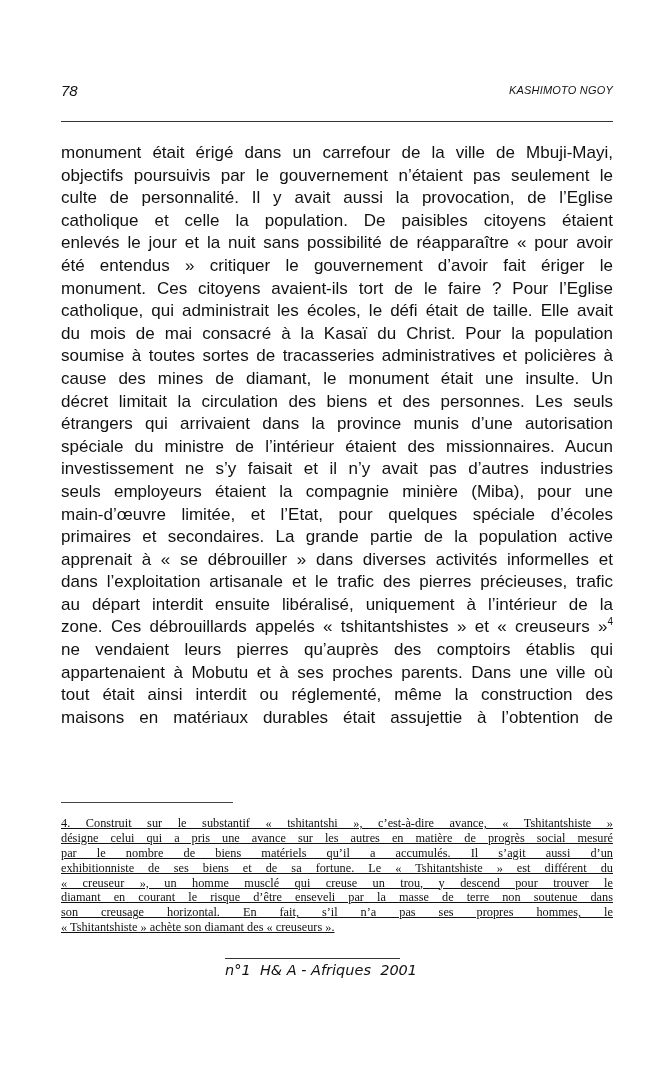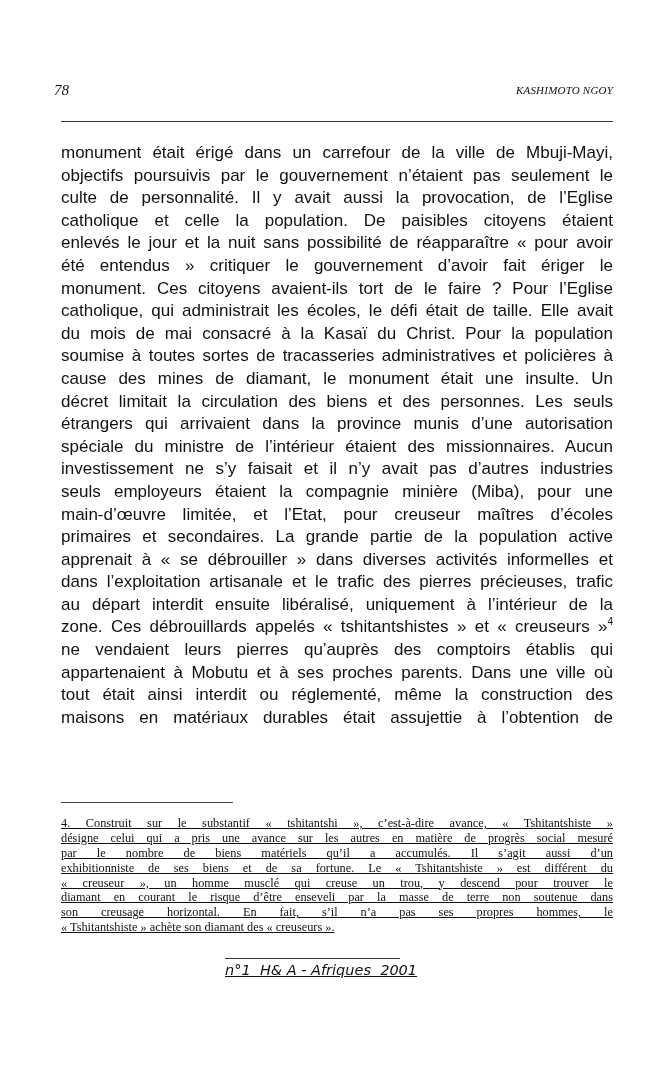--- a/index.html
+++ b/index.html
@@ -1,38 +1,38 @@
 <!DOCTYPE html>
 <html><head>
 <meta charset="utf-8">
 <style>
   html, body { margin: 0; padding: 0; background: #ffffff; }
   body { width: 650px; height: 1084px; position: relative; overflow: hidden; color: #111; }
   .page { position: absolute; left: 0; top: 0; width: 650px; height: 1084px; background: #fff; }
-  .running-head { position: absolute; left: 54px; right: 37px; top: 82px; height: 20px;
-    font-family: Liberation Serif, serif; font-style: italic; }
+  .running-head { position: absolute; left: 61px; right: 37px; top: 82px; height: 20px;
+    font-family: Liberation Sans, sans-serif; font-style: italic; }
   .page-num { position: absolute; left: 0; top: 0; font-size: 15px; }
   .author { position: absolute; right: 0; top: 2px; font-size: 11px; letter-spacing: 0.2px; }
   .head-rule { position: absolute; left: 61px; top: 121px; width: 552px; height: 0;
     border-top: 1.3px solid #333; }
   .body-text { position: absolute; left: 61px; top: 142px; width: 552px;
     font-family: Liberation Sans, sans-serif; font-size: 17px; line-height: 22.6px; }
   .line { display: block; text-align: justify; text-align-last: justify; white-space: nowrap; height: 22.6px; }
   .line.last { text-align-last: justify; }
   sup { font-size: 10px; line-height: 0; vertical-align: super; }
   .fn-rule { position: absolute; left: 61px; top: 802px; width: 172px; height: 0;
     border-top: 1px solid #444; }
   .footnote { position: absolute; left: 61px; top: 816px; width: 552px;
     font-family: "Liberation Serif", serif; font-size: 12.3px; line-height: 14.9px; }
   .fn-line { display: block; text-align: justify; text-align-last: justify; white-space: nowrap; height: 14.9px; text-decoration: underline; }
   .fn-line.last { text-align-last: left; }
   .foot-rule { position: absolute; left: 225px; top: 958px; width: 175px; height: 0;
     border-top: 1.3px solid #333; }
   .journal { position: absolute; left: 225px; top: 962px; width: 180px;
-    font-family: "DejaVu Sans", sans-serif; font-style: italic; font-size: 14.5px; white-space: pre; text-decoration: underline; }
+    font-family: "DejaVu Sans", sans-serif; font-style: italic; font-size: 14.5px; white-space: pre; }
 </style>
 </head>
 <body>
 
 <div class="page">
   <div class="running-head">
     <span class="page-num">78</span>
     <span class="author">KASHIMOTO NGOY</span>
   </div>
   <div class="head-rule"></div>
@@ -47,21 +47,21 @@
     <span class="line">monument. Ces citoyens avaient-ils tort de le faire ? Pour l’Eglise</span>
     <span class="line">catholique, qui administrait les écoles, le défi était de taille. Elle avait</span>
     <span class="line">du mois de mai consacré à la Kasaï du Christ. Pour la population</span>
     <span class="line">soumise à toutes sortes de tracasseries administratives et policières à</span>
     <span class="line">cause des mines de diamant, le monument était une insulte. Un</span>
     <span class="line">décret limitait la circulation des biens et des personnes. Les seuls</span>
     <span class="line">étrangers qui arrivaient dans la province munis d’une autorisation</span>
     <span class="line">spéciale du ministre de l’intérieur étaient des missionnaires. Aucun</span>
     <span class="line">investissement ne s’y faisait et il n’y avait pas d’autres industries</span>
     <span class="line">seuls employeurs étaient la compagnie minière (Miba), pour une</span>
-    <span class="line">main-d’œuvre limitée, et l’Etat, pour creuseur maîtres d’écoles</span>
+    <span class="line">main-d’œuvre limitée, et l’Etat, pour quelques spéciale d’écoles</span>
     <span class="line">primaires et secondaires. La grande partie de la population active</span>
     <span class="line">apprenait à « se débrouiller » dans diverses activités informelles et</span>
     <span class="line">dans l’exploitation artisanale et le trafic des pierres précieuses, trafic</span>
     <span class="line">au départ interdit ensuite libéralisé, uniquement à l’intérieur de la</span>
     <span class="line"><span>zone. Ces débrouillards appelés « tshitantshistes » et « creuseurs »</span><sup>4</sup></span>
     <span class="line">ne vendaient leurs pierres qu’auprès des comptoirs établis qui</span>
     <span class="line">appartenaient à Mobutu et à ses proches parents. Dans une ville où</span>
     <span class="line">tout était ainsi interdit ou réglementé, même la construction des</span>
     <span class="line last">maisons en matériaux durables était assujettie à l’obtention de</span>
   </div>

